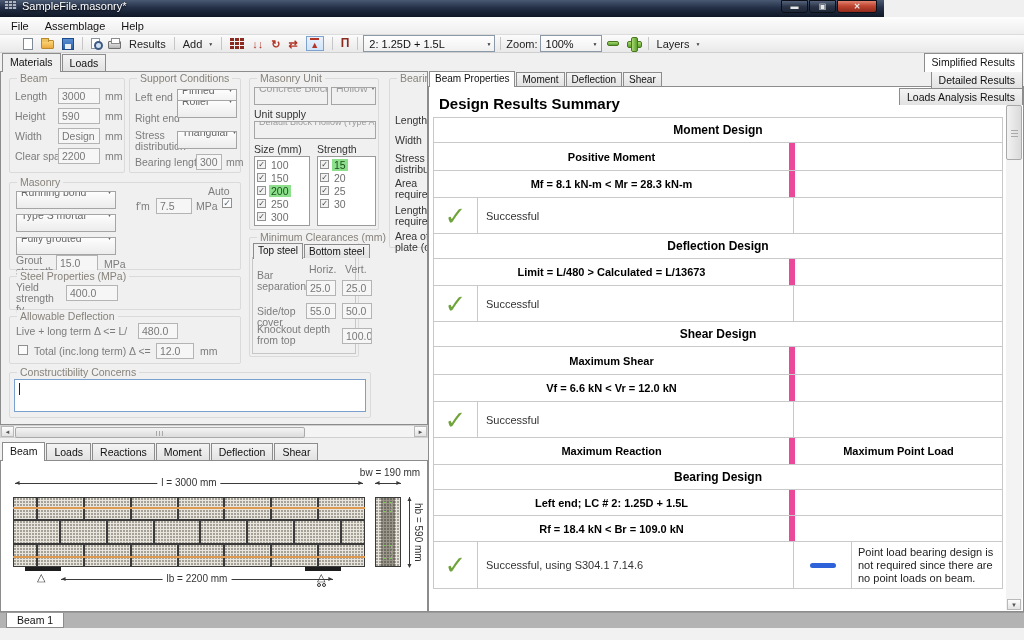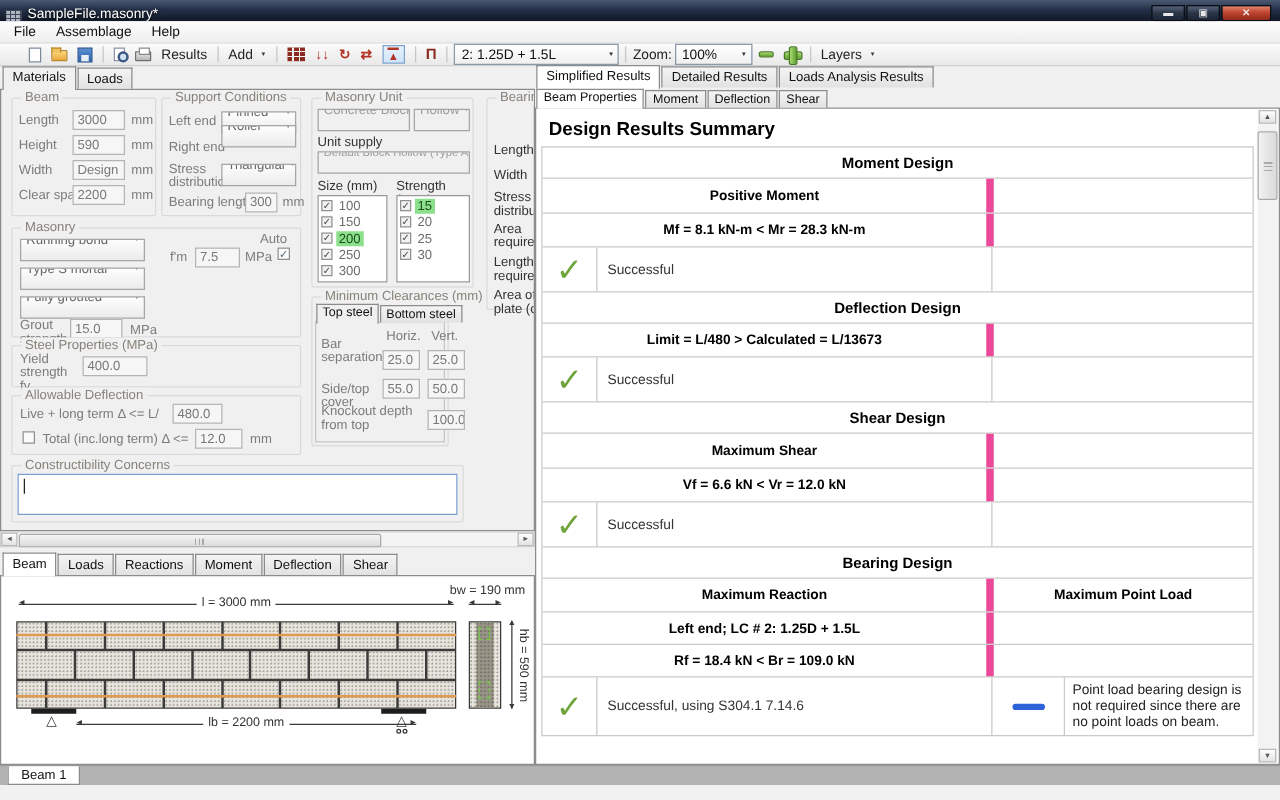--- a/index.html
+++ b/index.html
@@ -1,21 +1,21 @@
 <!DOCTYPE html>
 <html><head>
 <meta charset="utf-8">
 <style>
   * { margin:0; padding:0; box-sizing:border-box; }
   html,body { width:1024px; height:640px; overflow:hidden; }
   body { font-family:"Liberation Sans", sans-serif; font-size:11px; background:#f0f0f0; position:relative; color:#222; }
 
   
-  .titlebar { position:absolute; left:0; top:0; width:1024px; height:17px;
-    background:linear-gradient(#4a5a72,#243048 45%,#101826); display:flex; align-items:flex-end; padding:0 5px; }
+  .titlebar { position:absolute; left:0; top:0; width:884px; height:17px;
+    background:linear-gradient(#4a5a72,#243048 45%,#101826); display:flex; align-items:flex-start; padding:0 5px; }
   .app-icon { width:12px; height:9px; margin-right:5px;
     background-color:#b0b4bc;
     background-image:repeating-linear-gradient(0deg,transparent 0 2px,#39465c 2px 3px),
                      repeating-linear-gradient(90deg,transparent 0 3px,#39465c 3px 4px); }
   .title-text { color:#fff; font-size:11px; text-shadow:0 1px 2px #000; }
   .win-buttons { margin-left:auto; display:flex; gap:1px; padding-right:2px; }
   .win-btn { width:27px; height:13px; border:1px solid #0c1016; border-radius:0 0 3px 3px;
     background:linear-gradient(#55627a,#2b3547 50%,#1d2636); color:#e8e8e8; font-size:8px;
     line-height:11px; text-align:center; }
   .win-btn.close { width:40px; background:linear-gradient(#e2836f,#c04631 45%,#92291a); font-weight:bold; }
@@ -511,21 +511,21 @@
       <div class="xsec-core"></div>
       <div class="kn" style="top:5px; height:10px;"></div>
       <div class="kn" style="bottom:8px; height:14px;"></div>
     </div>
     <div class="dim-v" style="left:408px; top:36px; height:70px;"></div>
     <div class="vlabel" style="left:412px; top:42px;">hb = 590 mm</div>
   </div>
 </div>
 
 <div class="panel-r">
-  <div class="tabstrip" style="height:17px;">
+  <div class="tabstrip" style="height:17px;flex-direction:column;">
     <span class="tab active white">Simplified Results</span>
     <span class="tab">Detailed Results</span>
     <span class="tab">Loads Analysis Results</span>
   </div>
   <div class="tabstrip substrip">
     <span class="tab active white" style="font-size:10px; padding:1px 5px 3px;">Beam Properties</span>
     <span class="tab" style="font-size:10px; padding:1px 5px;">Moment</span>
     <span class="tab" style="font-size:10px; padding:1px 5px;">Deflection</span>
     <span class="tab" style="font-size:10px; padding:1px 5px;">Shear</span>
   </div>
@@ -574,25 +574,25 @@
           <div class="cell-r"></div>
       </div>
       <div class="rrow rstat">
         <div class="chk-cell">
             <span class="check-icon"></span>
           </div>
         <div class="st-text">Successful</div>
         <div class="cell-r"></div>
       </div>
 
-      <div class="rrow rhead">Bearing Design</div>
       <div class="rrow rcase" style="height:27px;">
         <div class="cell-l">Maximum Reaction</div>
         <div class="cell-r" style="display:flex; align-items:center; justify-content:center; font-weight:bold; color:#000;">Maximum Point Load</div>
       </div>
+      <div class="rrow rhead">Bearing Design</div>
       <div class="rrow" style="height:26px;">
         <div class="cell-l">Left end; LC # 2: 1.25D + 1.5L</div>
           <div class="cell-r"></div>
       </div>
       <div class="rrow" style="height:26px;">
         <div class="cell-l">Rf = 18.4 kN &lt; Br = 109.0 kN</div>
           <div class="cell-r"></div>
       </div>
       <div class="rrow" style="height:46px; border-bottom:none;">
         <div class="chk-cell">

